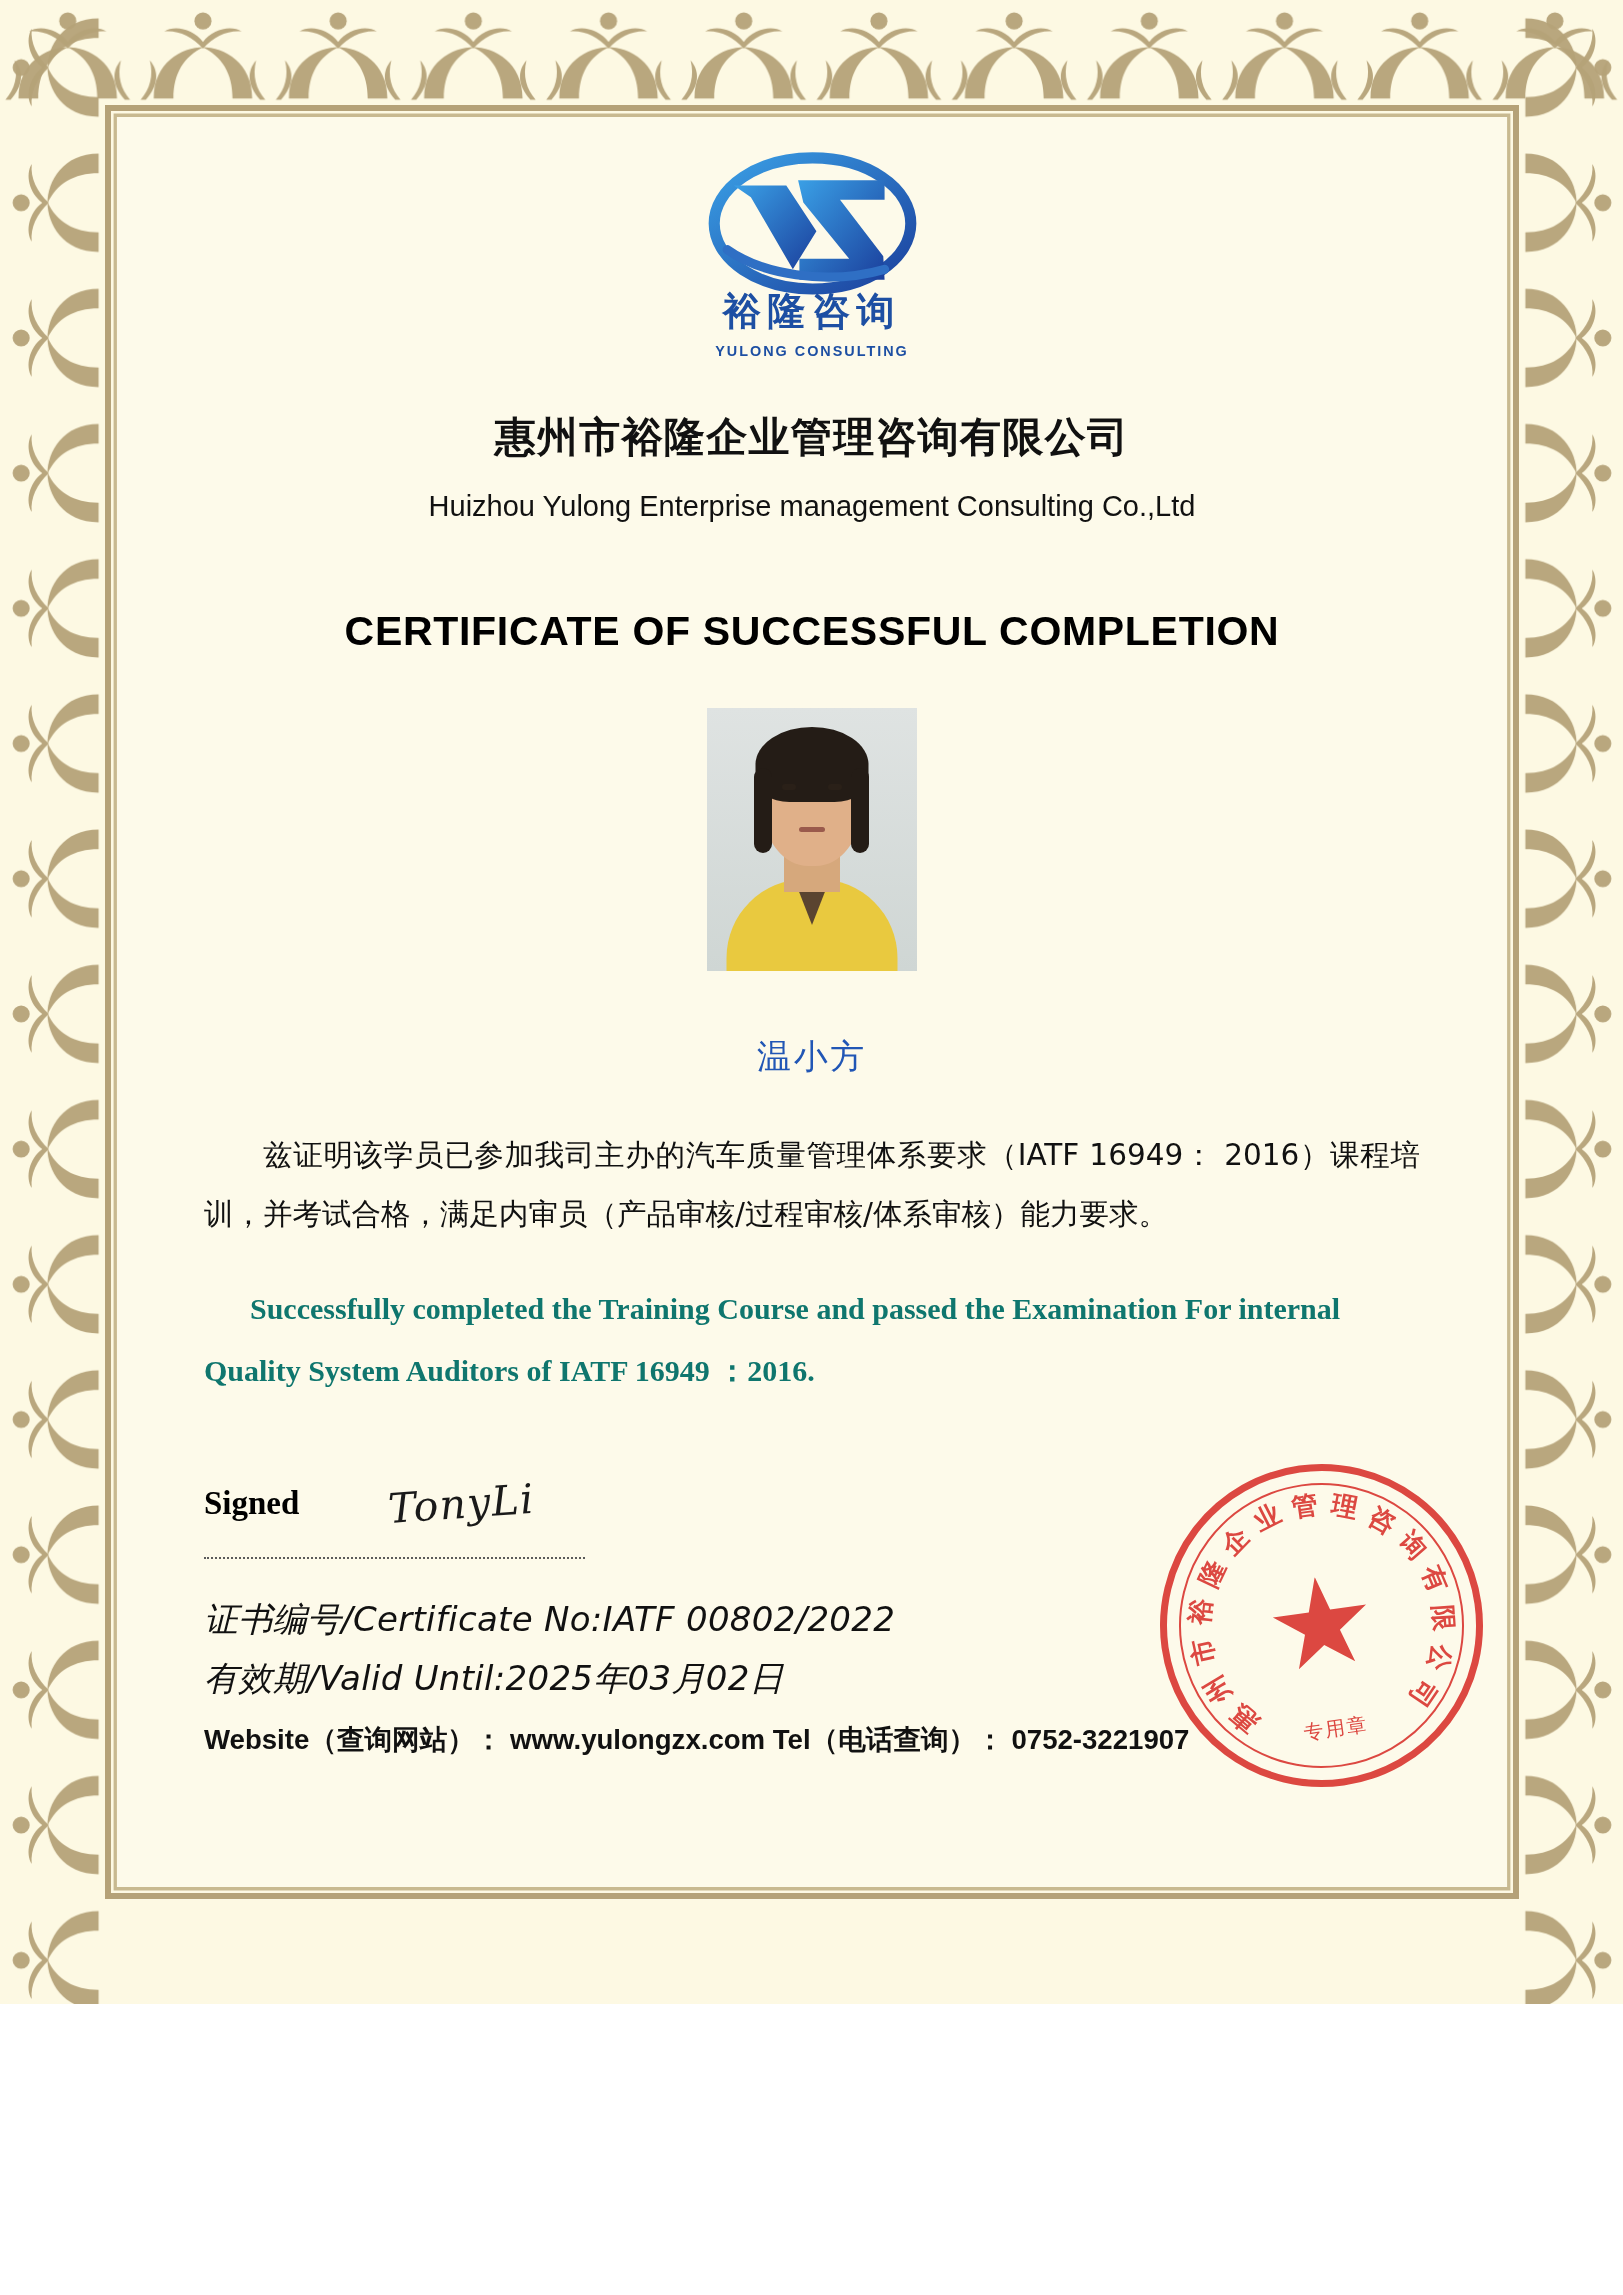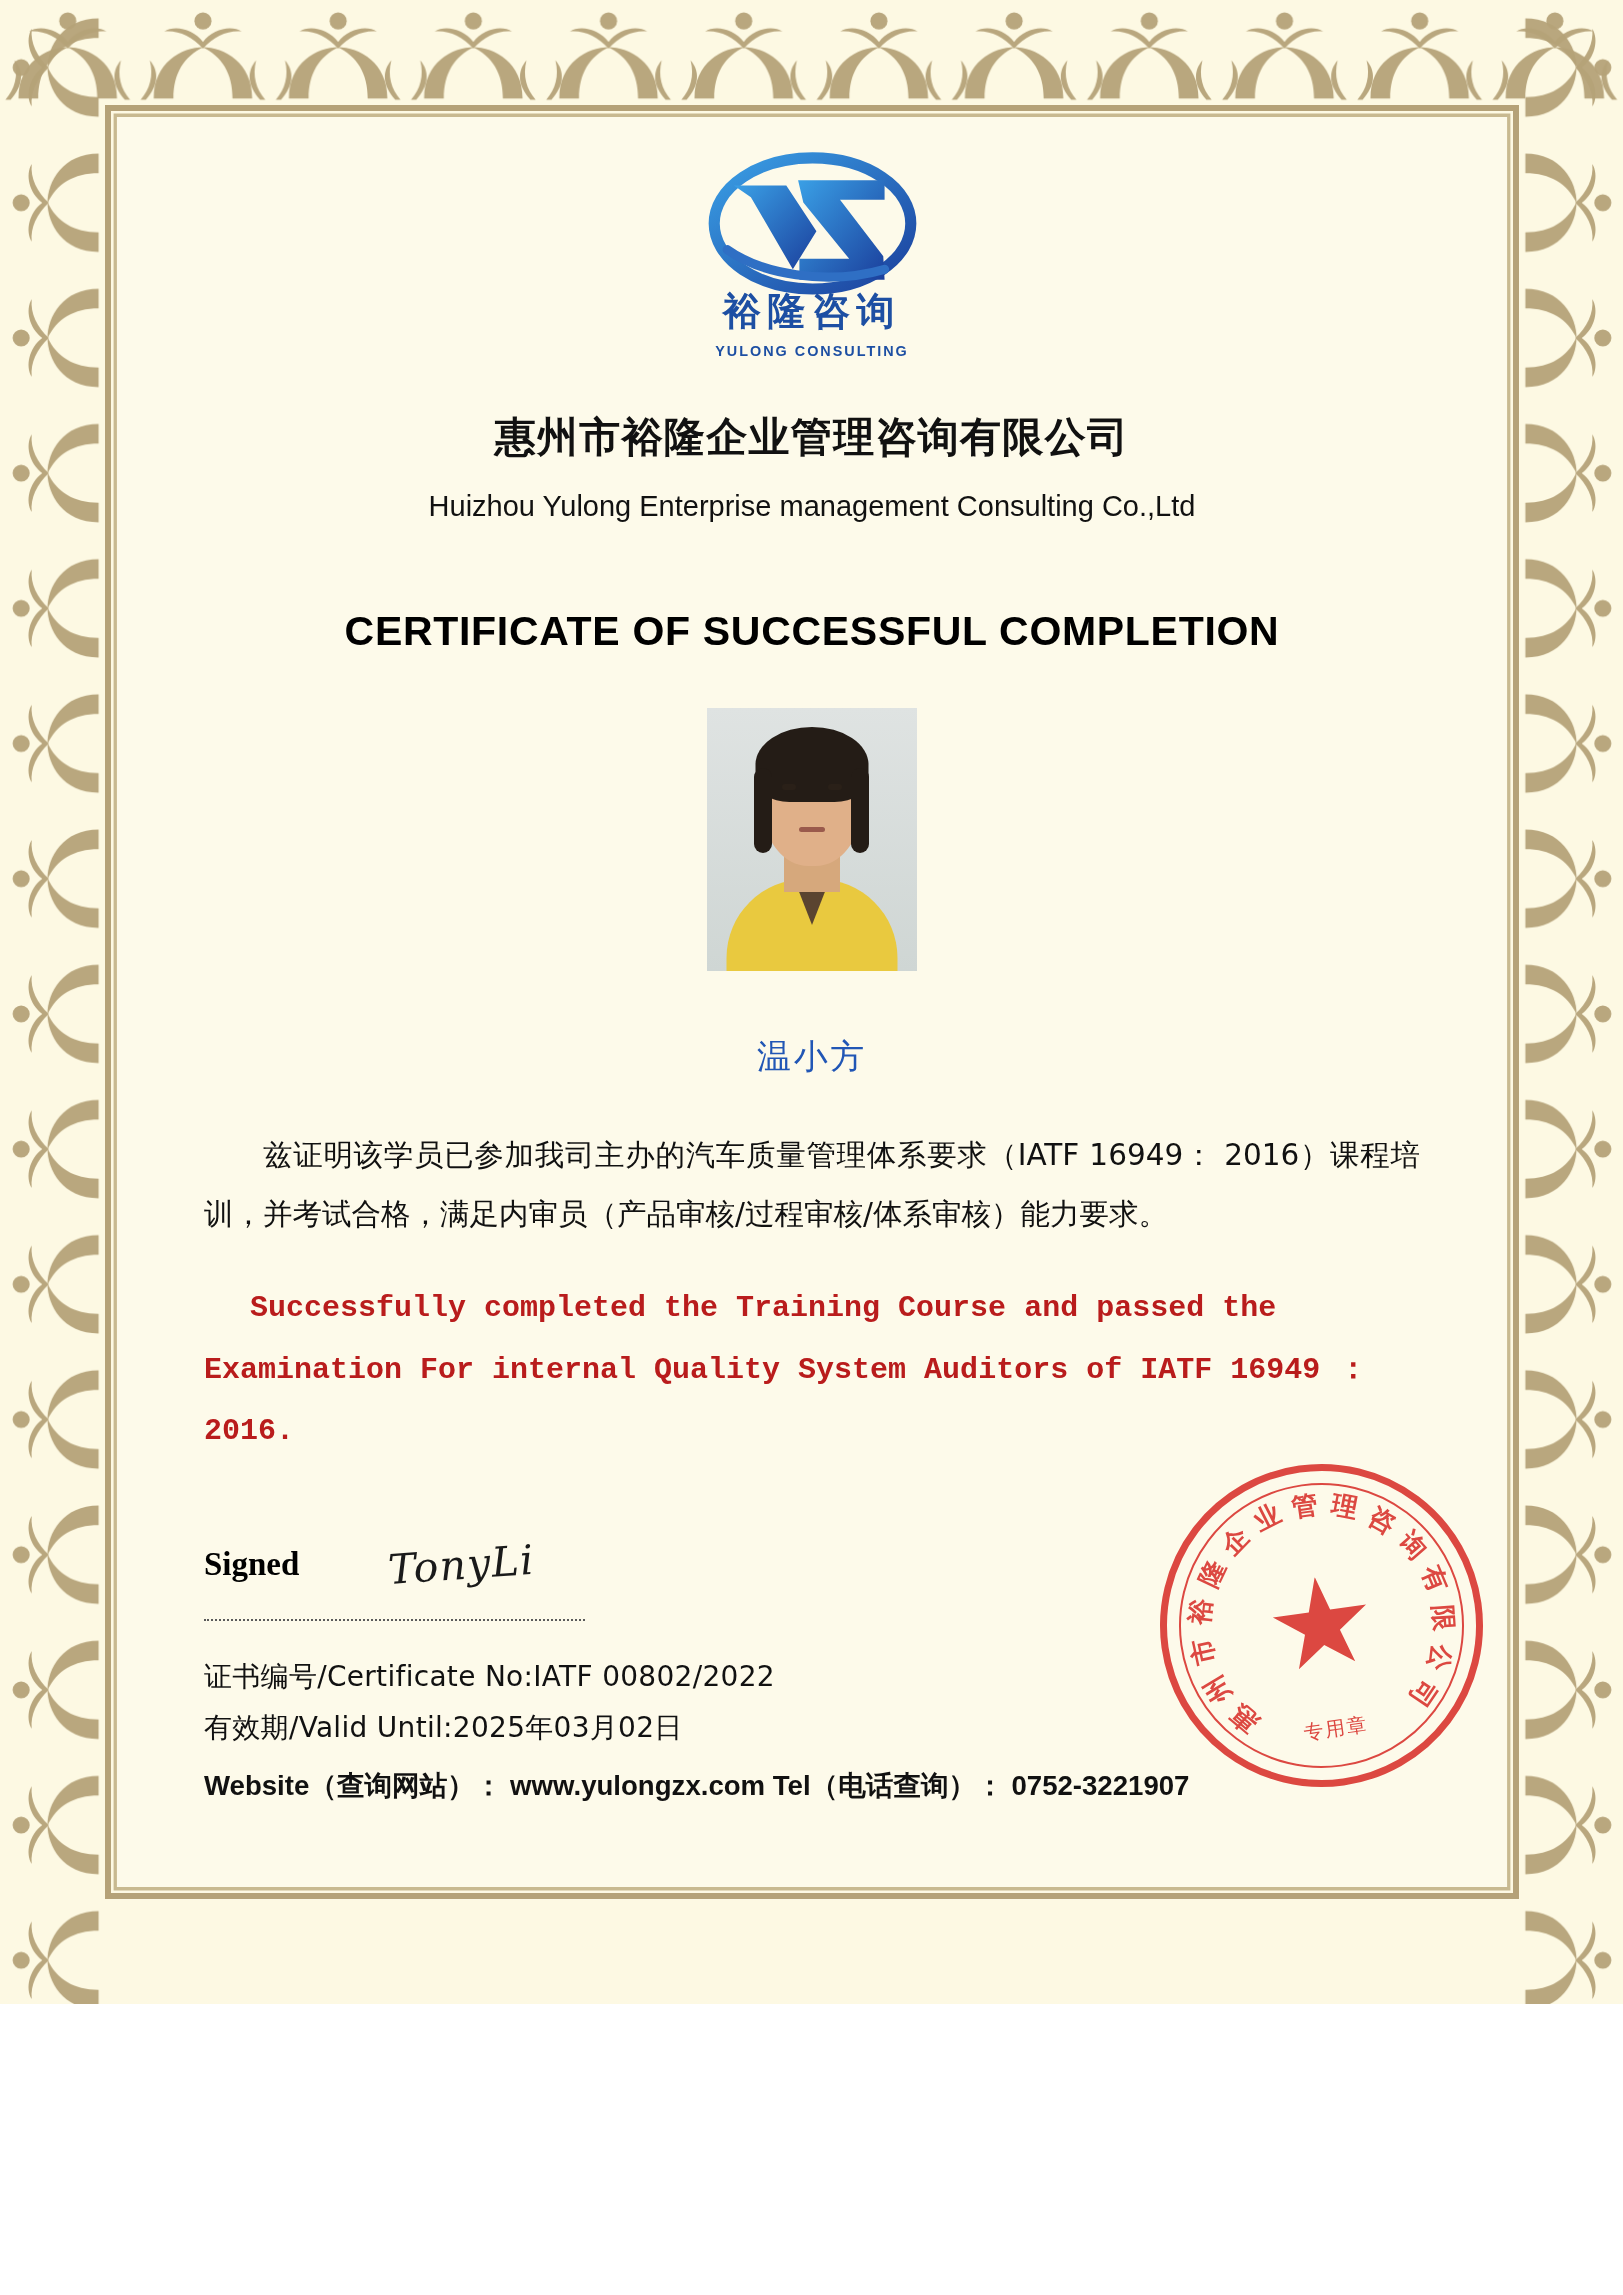--- a/index.html
+++ b/index.html
@@ -232,24 +232,24 @@
   .para-cn {
     font-family: "DejaVu Sans", sans-serif;
     font-size: 29.5px;
     color: #111111;
     line-height: 2.0;
     text-align: justify;
     margin-top: 46px;
     text-indent: 59px;
   }
   .para-en {
-    font-family: Liberation Mono, monospace;
+    font-family: Liberation Serif, serif;
     font-weight: bold;
     font-size: 30px;
-    color: #b91c1c;
+    color: #0f766e;
     line-height: 2.05;
     margin-top: 34px;
     text-align: left;
     text-indent: 46px;
   }
 
   
   .sig-block {
     position: relative;
     margin-top: 72px;
@@ -282,24 +282,25 @@
     width: 381px;
     border-top: 2px dotted #5a5a5a;
   }
 
   
   .meta {
     margin-top: 11.8px;
   }
   .meta-line {
     font-family: "DejaVu Sans", sans-serif;
-    font-size: 28px;
+    font-size: 34px;
     color: #111;
     margin-bottom: 13px;
     letter-spacing: 0.3px;
+    font-style: italic;
   }
   .footer-line {
     font-family: Liberation Sans, sans-serif;
     font-weight: bold;
     font-size: 27.6px;
     color: #111;
     margin-top: 19.7px;
   }
 
   

